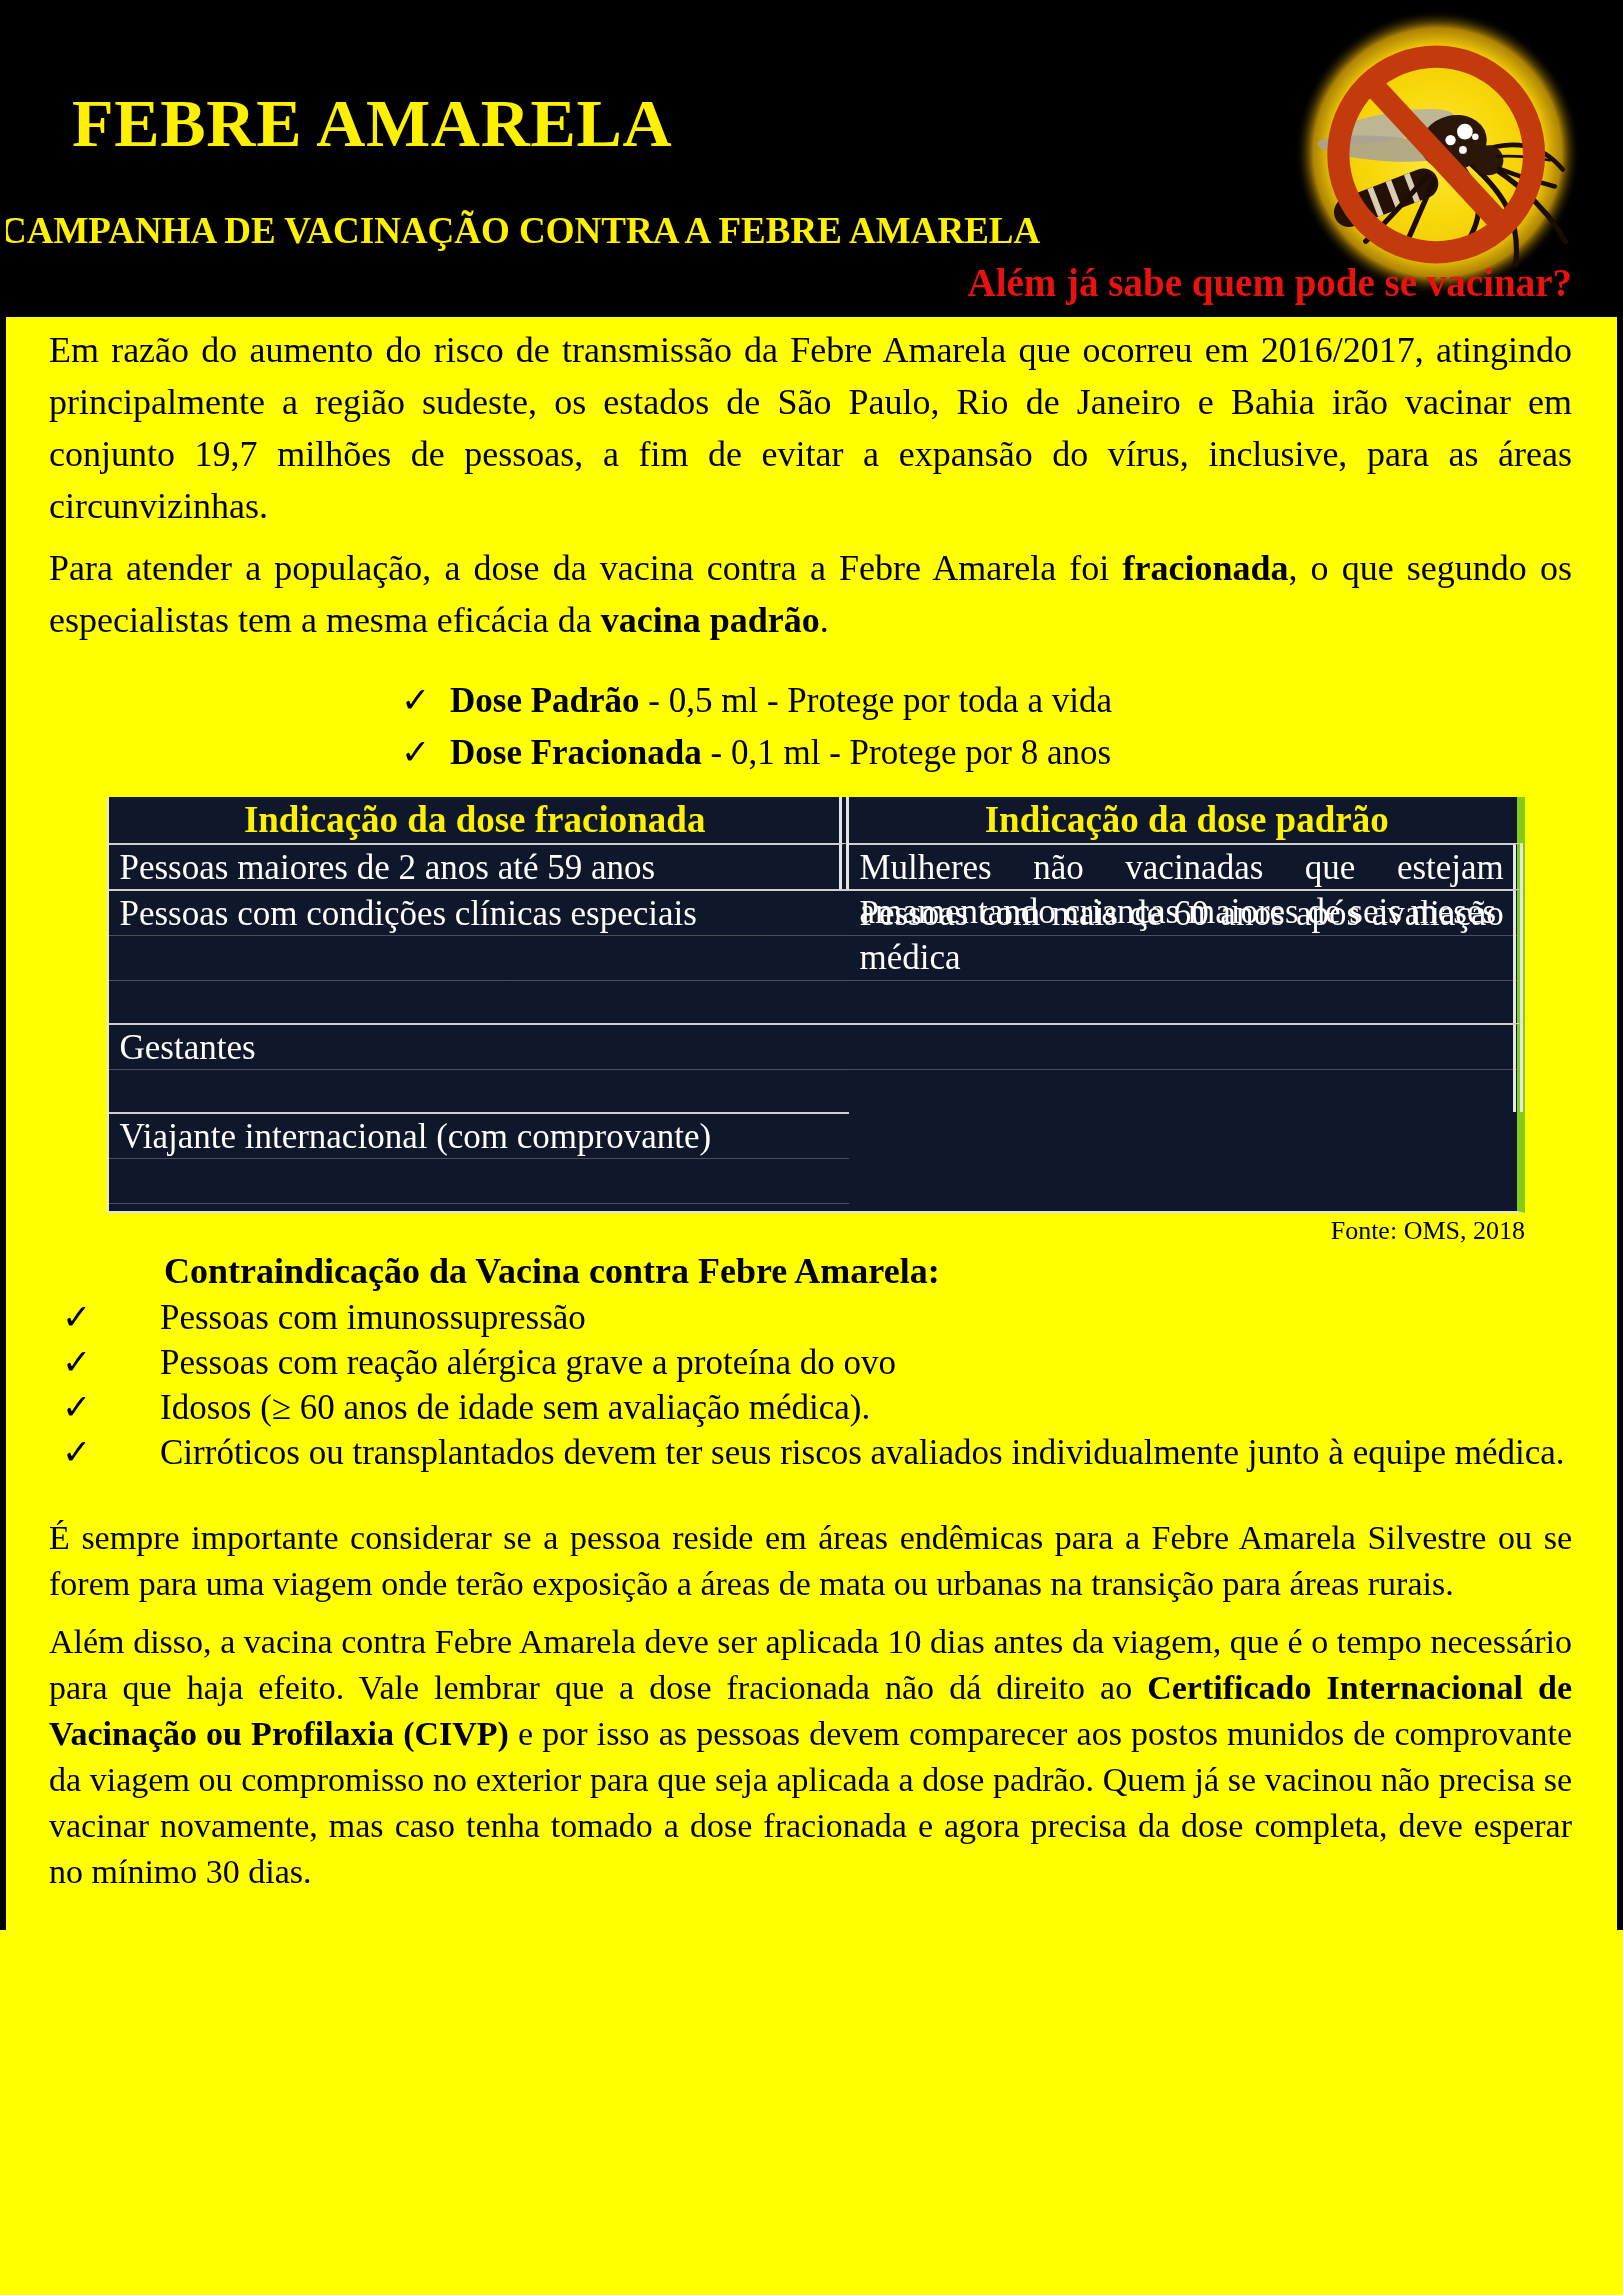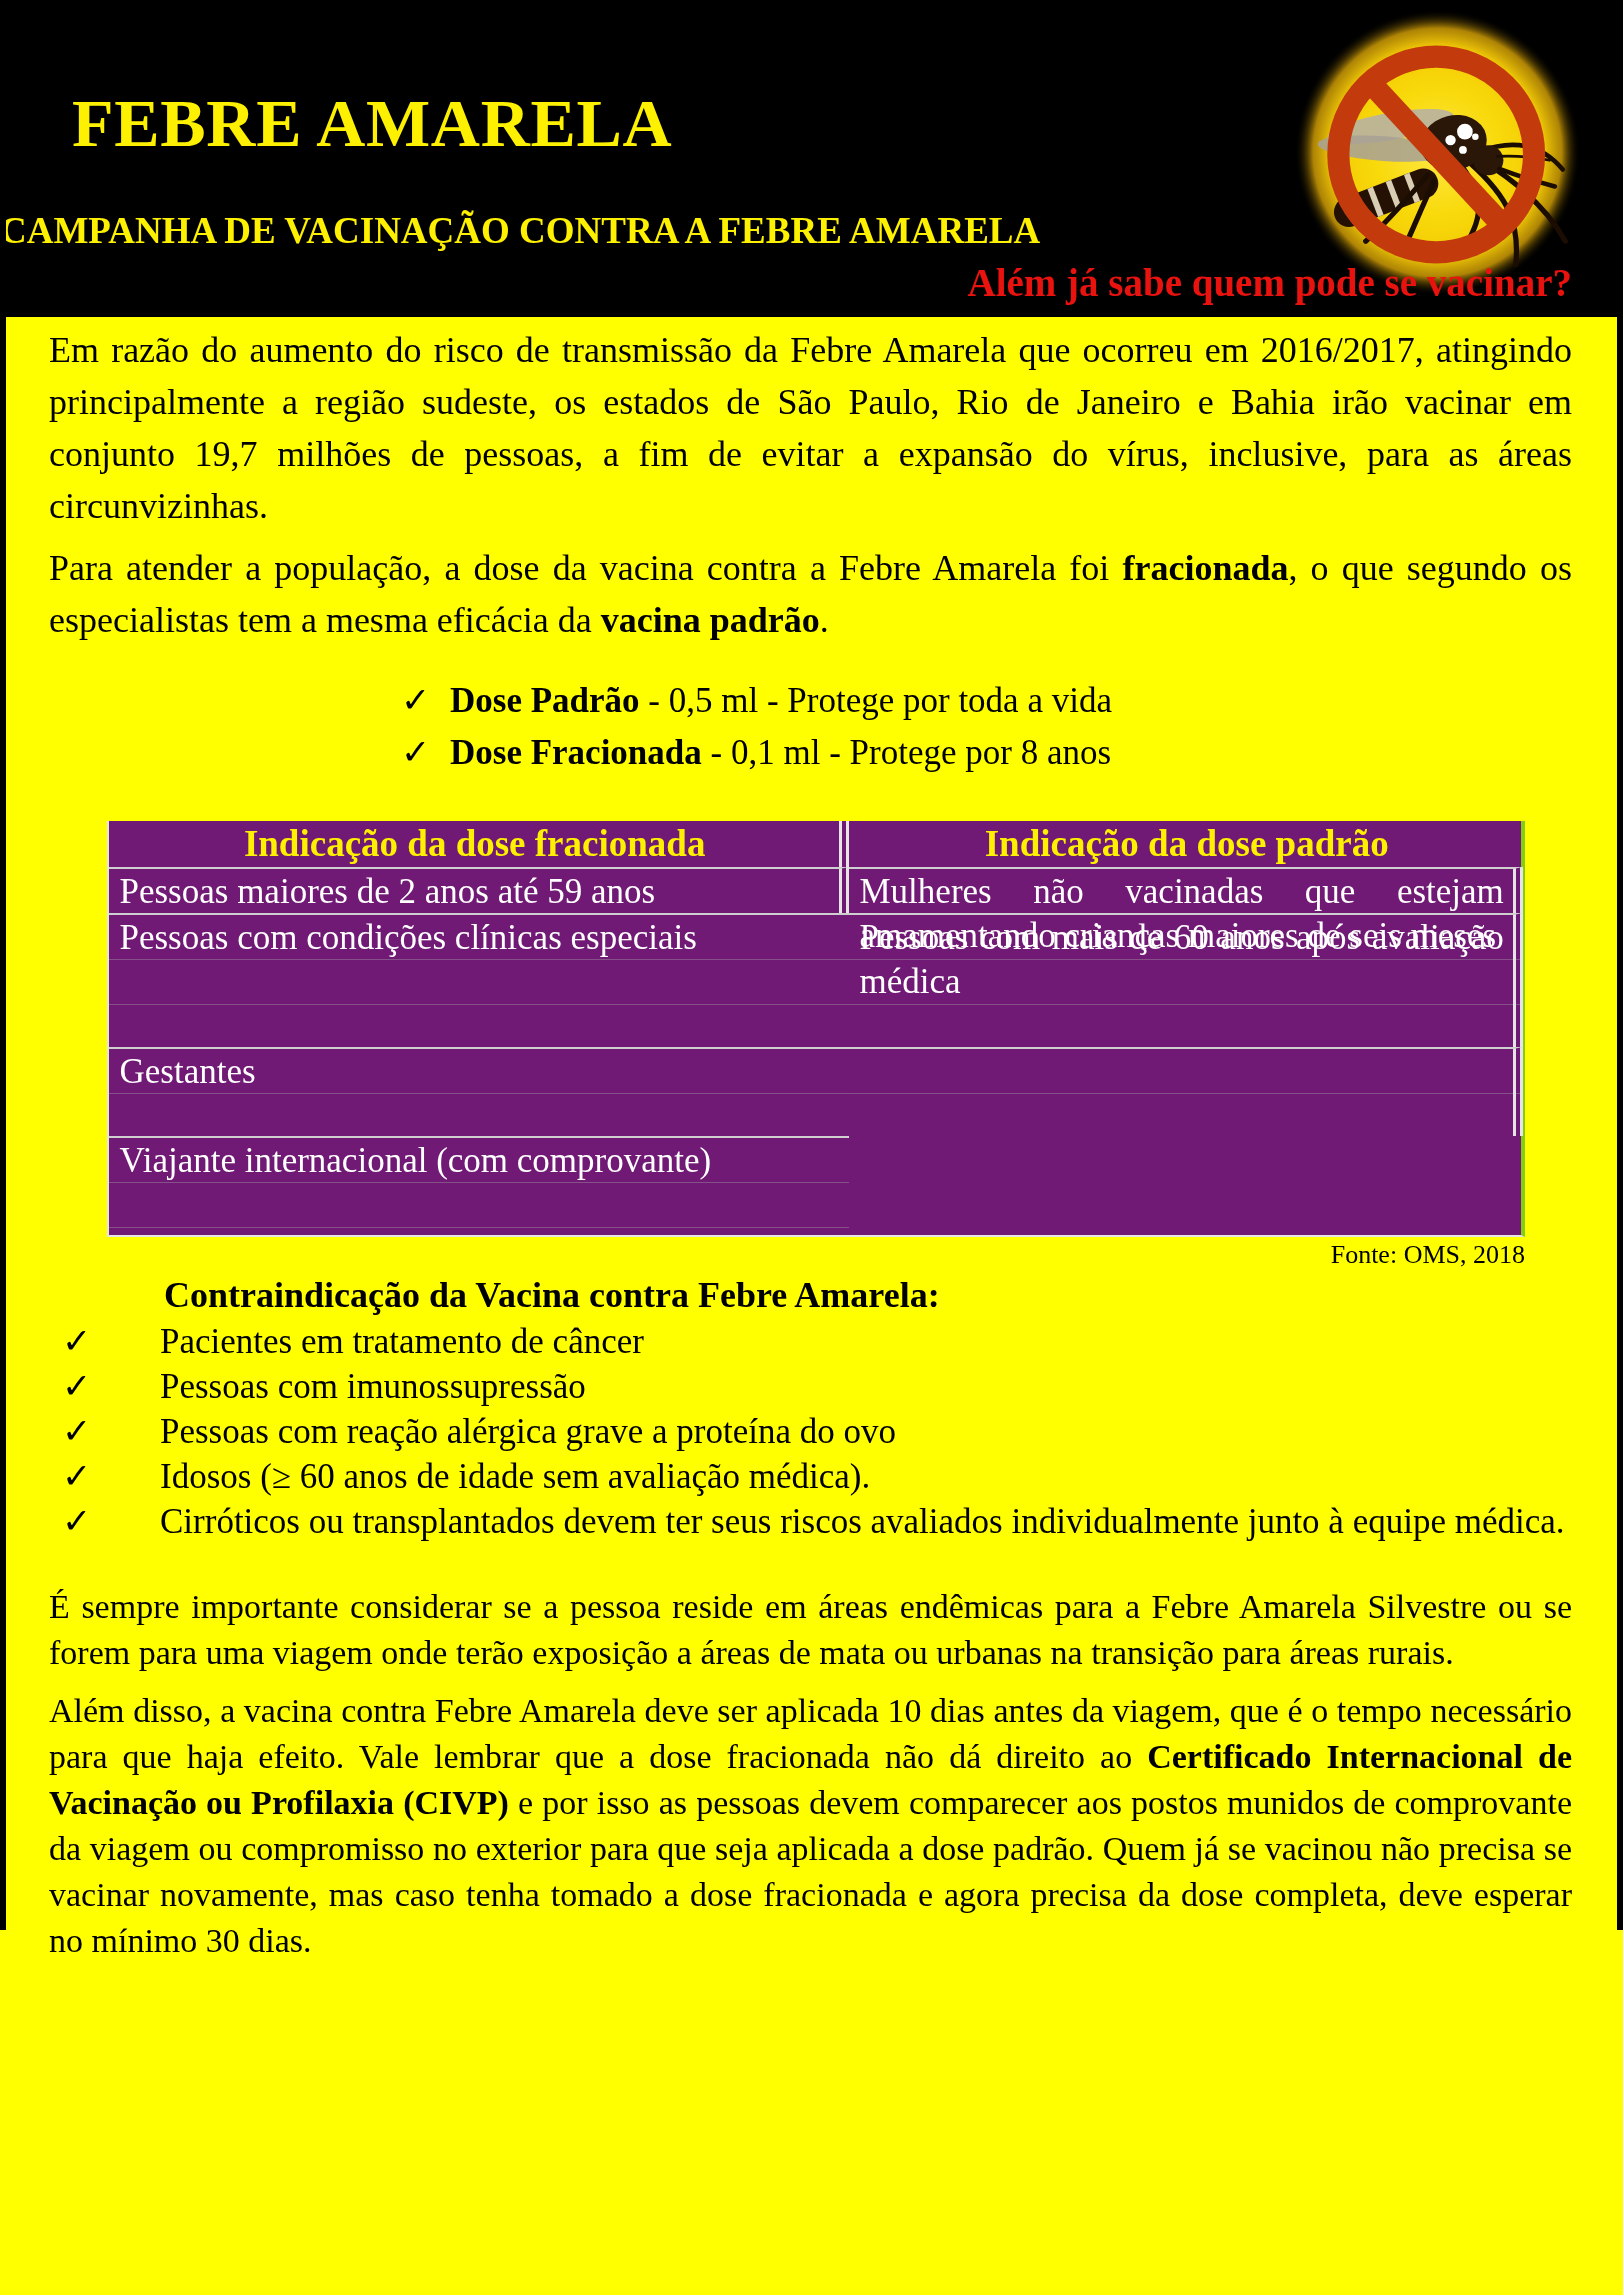--- a/index.html
+++ b/index.html
@@ -38,22 +38,22 @@
   #p1 { margin-top:6.5px; }
   #p2 { margin-top:10.5px; }
   .b { font-weight:bold; }
 
   ul.doses { list-style:none; margin:34px 0 0 352px; }
   ul.doses li { font-size:35px; line-height:41px;margin-top:11px; }
   .chk { display:inline-block; width:49px; font-weight:bold; font-family:"DejaVu Sans", sans-serif; }
 
   
   #vactable {
-    margin:48px 0 0 58px; width:1418px; background:#701a75;
-    border-left:2px solid #e5e5e5; border-right:4px solid #84cc16; border-bottom:2px solid #e5e5e5;
+    margin:24px 0 0 58px; width:1418px; background:#0f172a;
+    border-left:2px solid #e5e5e5; border-right:8px solid #84cc16; border-bottom:2px solid #e5e5e5;
     display:grid; grid-template-columns:740px 674px;
     grid-template-rows:46px 46px 134px 89px 99px;
     color:#fff;
   }
   #vactable .cell {
     padding:0.7px 9.2px 0 10.5px; font-size:35px; line-height:44px; text-align:justify;
     border-top:2px solid #cfcfcf;
     background-image:repeating-linear-gradient(to bottom, transparent 0px, transparent 44px, rgba(170,170,170,0.38) 44px, rgba(170,170,170,0.38) 45px);
   }
   #vactable .lcol { border-right:10.5px double #e5e5e5; }
@@ -162,21 +162,20 @@
 
       <div class="cell lcol"></div>
       <div class="cell">Viajante internacional (com comprovante)</div>
     </div>
 
     <div id="fonte">Fonte: OMS, 2018</div>
 
     <div id="contra-heading">Contraindicação da Vacina contra Febre Amarela:</div>
 
     <ul class="contra">
-      <li><span class="chk">✓</span><span>Pacientes em tratamento de câncer</span></li>
       <li><span class="chk">✓</span><span>Pessoas com imunossupressão</span></li>
       <li><span class="chk">✓</span><span>Pessoas com reação alérgica grave a proteína do ovo</span></li>
       <li><span class="chk">✓</span><span>Idosos (≥ 60 anos de idade sem avaliação médica).</span></li>
       <li><span class="chk">✓</span><span>Cirróticos ou transplantados devem ter seus riscos avaliados individualmente junto à equipe médica.</span></li>
     </ul>
 
     <p id="p3" class="outro">É sempre importante considerar se a pessoa reside em áreas endêmicas para a Febre Amarela Silvestre ou se forem para uma viagem onde terão exposição a áreas de mata ou urbanas na transição para áreas rurais.</p>
 
     <p id="p4" class="outro"><span>Além disso, a vacina contra Febre Amarela deve ser aplicada 10 dias antes da viagem, que é o tempo necessário para que haja efeito. Vale lembrar que a dose fracionada não dá direito ao </span><span class="b">Certificado Internacional de Vacinação ou Profilaxia (CIVP)</span><span> e por isso as pessoas devem comparecer aos postos munidos de comprovante da viagem ou compromisso no exterior para que seja aplicada a dose padrão. Quem já se vacinou não precisa se vacinar novamente, mas caso tenha tomado a dose fracionada e agora precisa da dose completa, deve esperar no mínimo 30 dias.</span></p>
 

